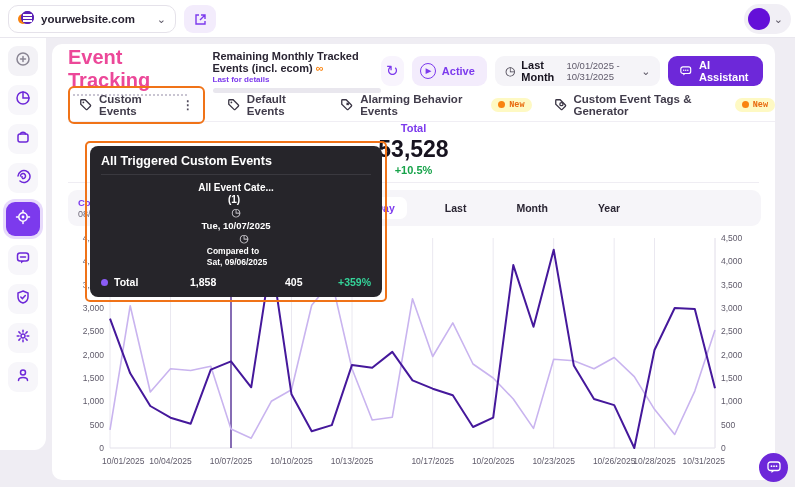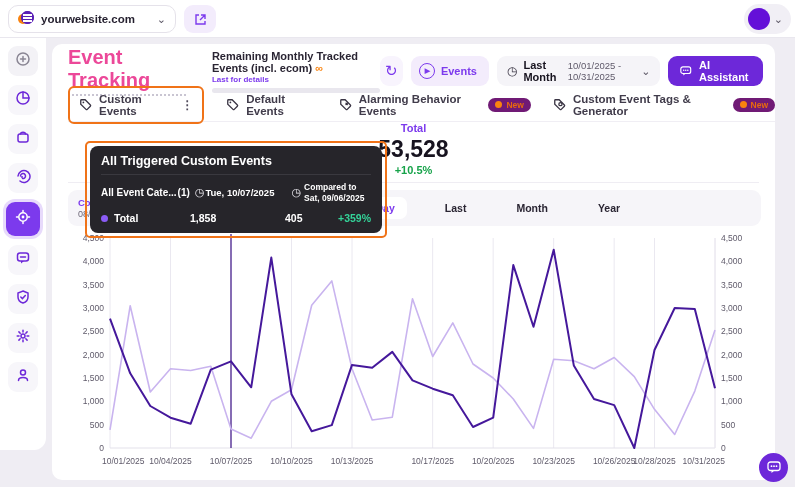--- a/index.html
+++ b/index.html
@@ -47,22 +47,22 @@
   .range-pill .clock { font-size:12px; color:#3a3544; }
   .range-pill .lm { font-size:11px; font-weight:bold; color:#17131f; }
   .range-pill .dates { font-size:9.5px; color:#5f5a6a; }
   .ai-btn { height:30px; border-radius:9px; background:#6d28d9; color:#fff; font-size:11px; font-weight:bold;
     display:flex; align-items:center; gap:7px; padding:0 12px; cursor:pointer; }
   .tabs-row { position:absolute; left:16px; top:48px; right:0; height:30px; display:flex; align-items:center; gap:22px;
     border-bottom:1px solid #f0eef4; padding-bottom:4px; }
   .tab { display:flex; align-items:center; gap:6px; font-size:11.5px; font-weight:bold; color:#413c4b; cursor:pointer; }
   .tab .kebab { color:#514b5c; font-size:12px; margin-left:4px; }
   .tab.hl { border:2px solid #f07318; border-radius:6px; padding:5px 9px; }
-  .badge-new { display:flex; align-items:center; gap:4px; background:#701a75; color:#e8690e; font-size:8.5px;
-    font-weight:bold; border-radius:9px; padding:2px 7px; }
+  .badge-new { display:flex; align-items:center; gap:4px; background:#fef9c3; color:#e8690e; font-size:8.5px;
+    font-weight:bold; border-radius:9px; padding:2px 7px;font-family:Liberation Mono, monospace; }
   .badge-new b { width:7px; height:7px; border-radius:50%; background:#f9830f; }
   .stat { position:absolute; left:0; top:78px; width:723px; text-align:center; }
   .stat .s-lab { font-size:11px; font-weight:bold; color:#7c3aed; }
   .stat .s-val { font-size:23px; font-weight:bold; color:#17131f; margin-top:2px; }
   .stat .s-chg { font-size:11px; font-weight:bold; color:#17a34a; margin-top:1px; }
   .stat-divider { position:absolute; left:16px; right:16px; top:138px; height:1px; background:#efedf3; }
   .compare-row { position:absolute; left:16px; right:14px; top:146px; height:36px; display:flex; align-items:center; }
   .cmp-pill { height:36px; background:#f6f5f9; border-radius:9px; display:flex; align-items:center; gap:10px; padding:0 10px; }
   .cmp-pill .t1 { font-size:9.5px; font-weight:bold; color:#7c3aed; }
   .cmp-pill .t2 { font-size:9px; color:#6a6575; margin-top:1px; }
@@ -71,21 +71,21 @@
   .showby-pill { margin-left:12px; flex:1; height:36px; background:#f6f5f9; border-radius:9px; display:flex;
     align-items:center; padding:0 14px; gap:26px; }
   .showby-pill .sb-lab { font-size:10px; color:#5f5a6a; }
   .sb-opt { font-size:10.5px; font-weight:bold; color:#2a2533; cursor:pointer; padding:5px 12px; border-radius:7px; }
   .sb-opt.sel { background:#fff; color:#7c3aed; }
   .chart-wrap { position:absolute; left:16px; top:188px; width:691px; height:240px; }
   .tooltip { position:absolute; left:33px; top:97px; width:302px; border:2px solid #f07318; border-radius:5px;
     padding:3px; z-index:6; background:transparent; }
   .tip-box { background:#26252a; border-radius:8px; padding:8px 11px 9px; color:#fff; }
   .tip-title { font-size:12.5px; font-weight:bold; border-bottom:1px solid #3a393f; padding-bottom:6px; }
-  .tip-row1 { display:flex; align-items:center; margin-top:7px; gap:1px; }
+  .tip-row1 { display:flex; align-items:center; margin-top:7px; gap:1px;flex-direction:column; }
   .tip-cat { font-size:10px; font-weight:bold; }
   .tip-cnt { font-size:10px; font-weight:bold; margin-right:4px; }
   .tip-clock { font-size:11px; color:#e8e6ec; }
   .tip-date { font-size:9.5px; font-weight:bold; }
   .tip-cmp { font-size:8.5px; font-weight:bold; line-height:1.25; margin-left:2px; }
   .tip-row2 { display:flex; align-items:center; margin-top:9px; }
   .tip-dot { width:7px; height:7px; border-radius:50%; background:#8b5cf6; margin-right:6px; }
   .tip-series { font-size:10.5px; font-weight:bold; flex:0 0 76px; }
   .tip-v1 { font-size:10.5px; font-weight:bold; flex:0 0 95px; }
   .tip-v2 { font-size:10.5px; font-weight:bold; flex:1; }
@@ -188,21 +188,21 @@
       <div class="lab"><span>Remaining Monthly Tracked Events (incl. ecom)</span><span class="inf">∞</span></div>
       <div class="link">Last for details</div>
       <div class="bar"></div>
     </div>
     <div class="hdr-controls">
       <div class="icon-btn">
           <span>↻</span>
         </div>
       <div class="active-pill">
         <span class="play-ic">▶</span>
-        <span>Events</span>
+        <span>Active</span>
       </div>
       <div class="range-pill">
         <span class="clock">◷</span>
         <span class="lm">Last Month</span>
         <span class="dates">10/01/2025 - 10/31/2025</span>
         <span class="chev">⌄</span>
       </div>
       <div class="ai-btn">
         <svg width="14" height="12" viewBox="0 0 14 12">
           <rect x="1" y="1" width="12" height="8" rx="2.5" fill="none" stroke="#fff" stroke-width="1.4"></rect>

